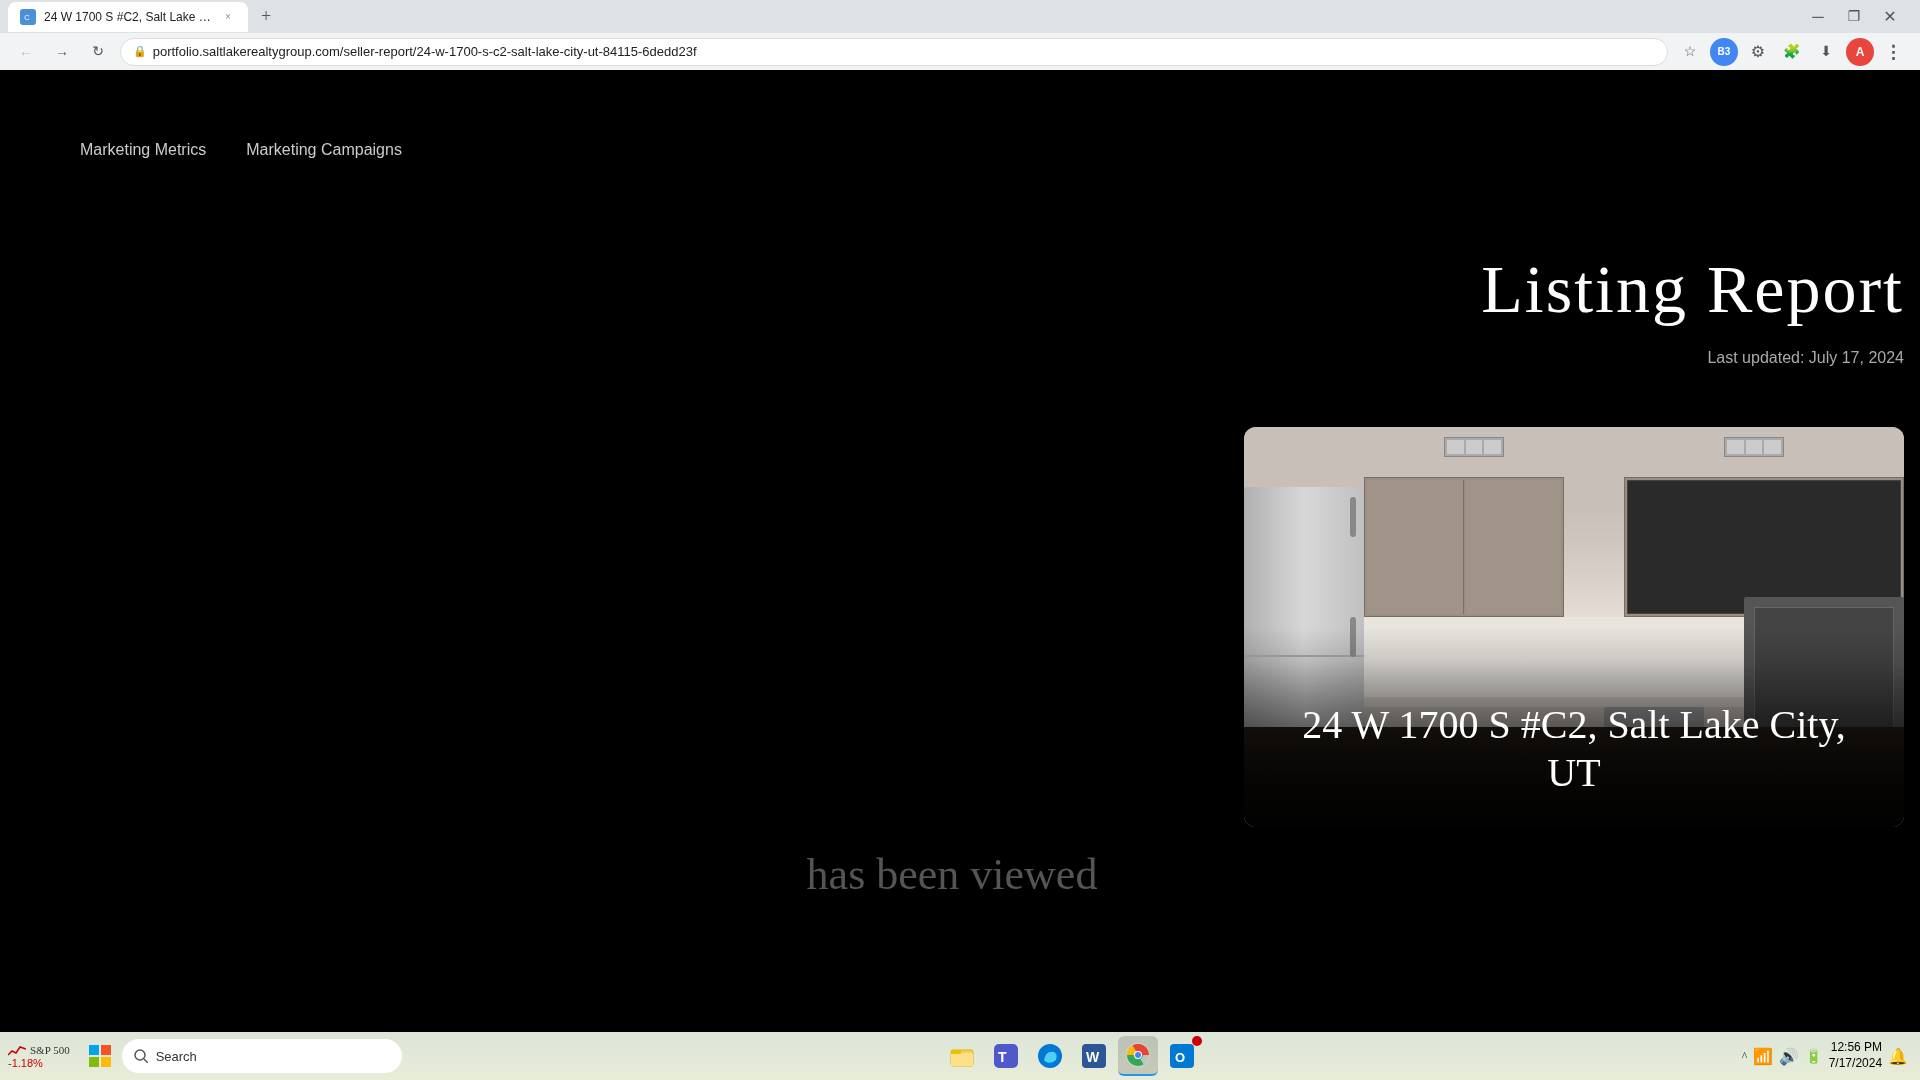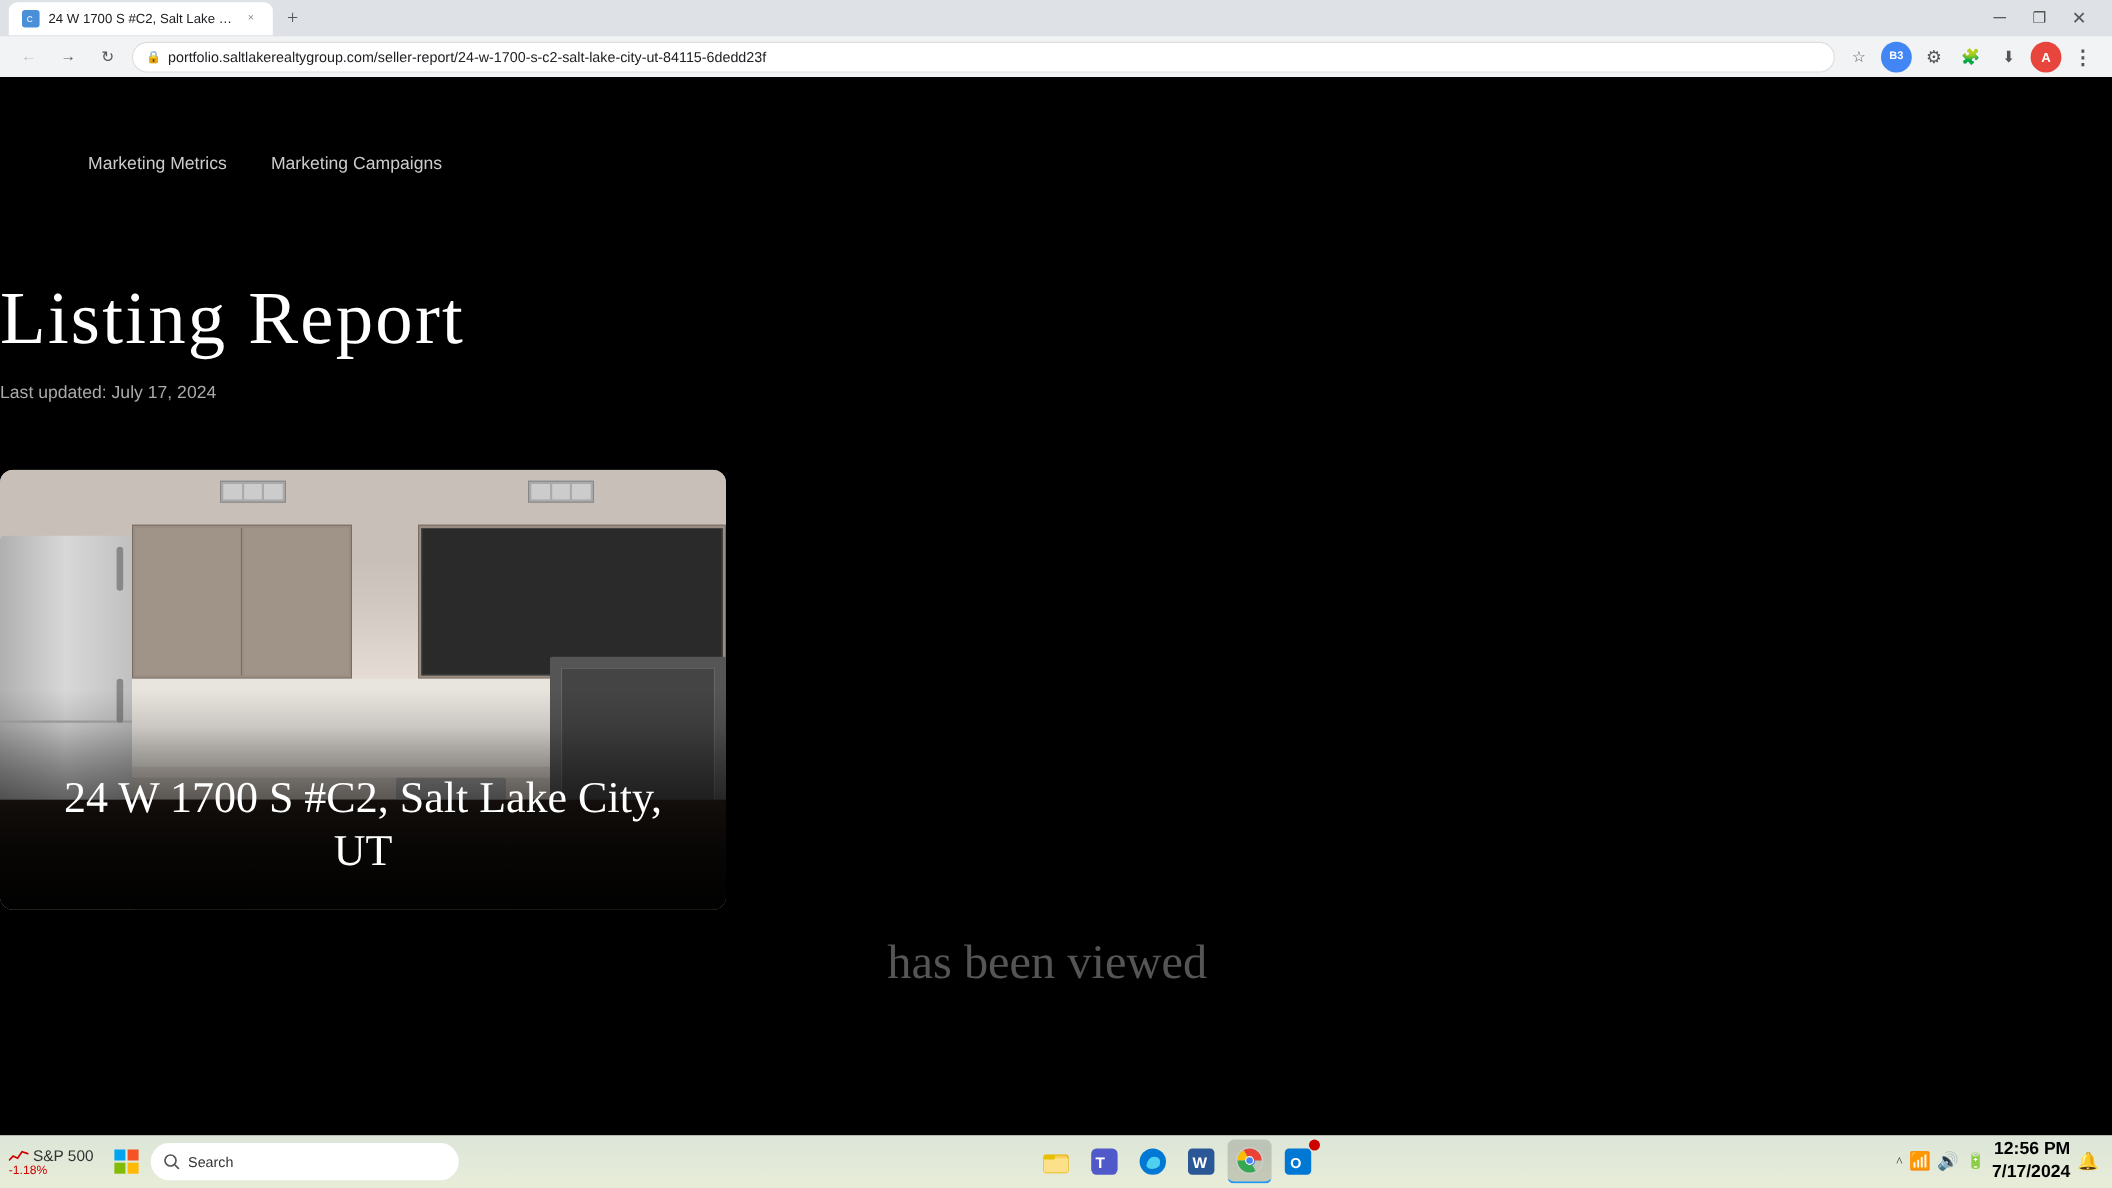--- a/index.html
+++ b/index.html
@@ -187,21 +187,21 @@
     }
 
     
     .hero-section {
       position: absolute;
       top: 0;
       left: 0;
       right: 16px;
       display: flex;
       flex-direction: column;
-      align-items: flex-start;
+      align-items: flex-end;
       padding-top: 180px;
     }
     .listing-report-title {
       font-size: 68px;
       color: #fff;
       font-family: 'Georgia', serif;
       font-weight: normal;
       letter-spacing: 2px;
       margin-bottom: 20px;
     }
@@ -294,34 +294,33 @@
       align-items: center;
       gap: 8px;
       padding-right: 4px;
     }
     .system-tray {
       display: flex;
       align-items: center;
       gap: 6px;
     }
     .clock {
-      font-size: 16px;
+      font-size: 12px;
       font-family: Arial, sans-serif;
       color: #000;
       text-align: right;
       line-height: 1.3;
-      font-weight: bold;
     }
     .stock-ticker {
       display: flex;
       flex-direction: column;
       align-items: flex-start;
       margin-right: 8px;
     }
-    .stock-name { font-size: 14px; font-family: Liberation Sans, sans-serif; color: #333; }
+    .stock-name { font-size: 11px; font-family: Liberation Serif, serif; color: #333; }
     .stock-change { font-size: 11px; font-family: Arial, sans-serif; color: #c00; }
   </style>
 </head>
 <body>
 
 <div class="browser-chrome">
 
   <div class="browser-tab-bar">
     <div class="browser-tab">
       <div class="tab-favicon" style="background:#4a90d9; border-radius:3px; font-size:8px; display:flex;align-items:center;justify-content:center;color:white;">

